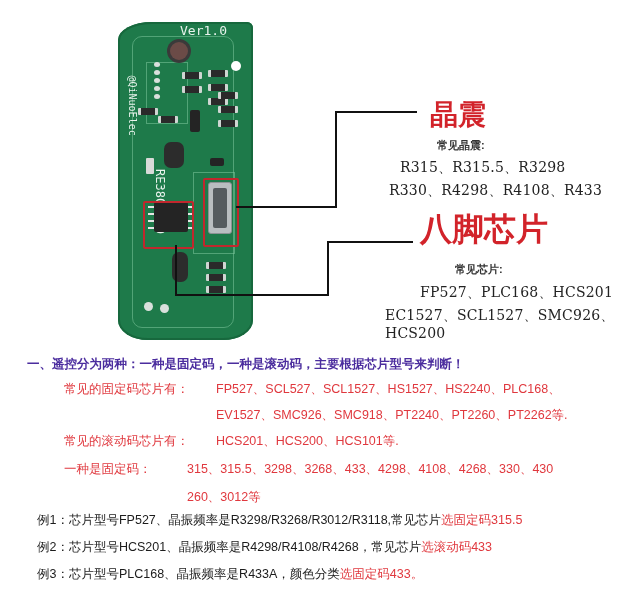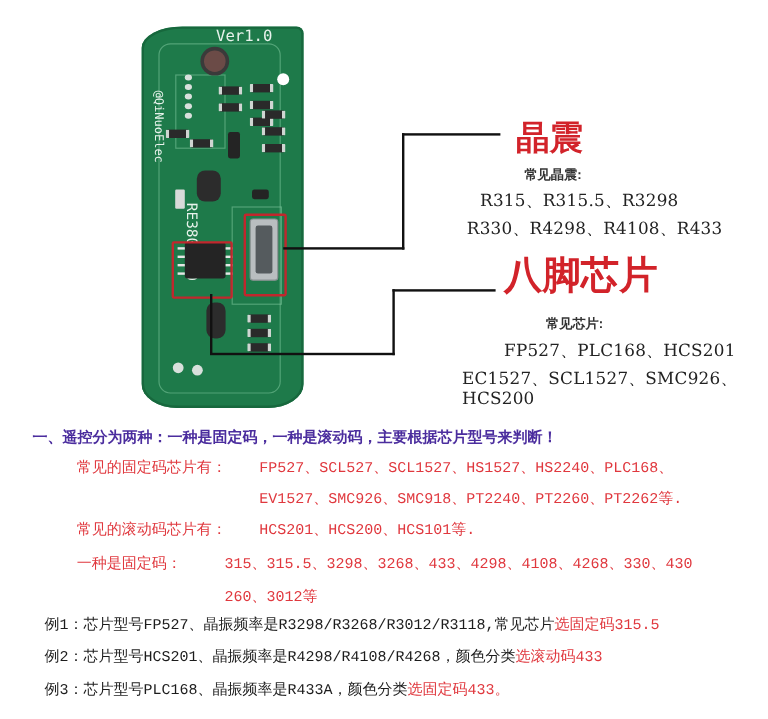--- a/index.html
+++ b/index.html
@@ -36,21 +36,21 @@
 
   .hl-box { position: absolute; border: 2.5px solid #c1272d; border-radius: 2px; }
   .leader { position: absolute; background: #111; }
 
   .title-red {
     color: #d2232a; font-family: Liberation Sans, sans-serif; font-weight: bold;
   }
   .small-black { color: #333; font-family: Liberation Sans, sans-serif; font-size: 11px; font-weight: bold; }
   .list-mono { color: #222; font-family: "DejaVu Serif", serif; font-size: 14px; letter-spacing: .2px; }
 
-  .body-text { font-size: 12.5px; font-family: Liberation Mono, monospace; white-space: nowrap; }
+  .body-text { font-size: 12.5px; font-family: Liberation Sans, sans-serif; white-space: nowrap; }
   .purple { color: #4b2d9e; font-weight: bold; }
   .red { color: #e0383e; }
   .dark { color: #1c1c1c; }
 </style>
 </head>
 <body>
 
 <div class="abs pcb">
 
   <div class="trace" style="left:14px;top:14px;width:100px;height:290px;border-radius:10px;"></div>
@@ -140,17 +140,17 @@
 <div class="abs body-text red" style="left:216px;top:433px;">HCS201、HCS200、HCS101等.</div>
 
 <div class="abs body-text red" style="left:64px;top:461px;">一种是固定码：</div>
 <div class="abs body-text red" style="left:187px;top:461px;">315、315.5、3298、3268、433、4298、4108、4268、330、430</div>
 <div class="abs body-text red" style="left:187px;top:489px;">260、3012等</div>
 
 <div class="abs body-text" style="left:37px;top:512px;">
   <span class="dark">例1：芯片型号FP527、晶振频率是R3298/R3268/R3012/R3118,常见芯片</span><span class="red">选固定码315.5</span>
 </div>
 <div class="abs body-text" style="left:37px;top:539px;">
-  <span class="dark">例2：芯片型号HCS201、晶振频率是R4298/R4108/R4268，颜色分类</span><span class="red">选滚动码433</span>
+  <span class="dark">例2：芯片型号HCS201、晶振频率是R4298/R4108/R4268，常见芯片</span><span class="red">选滚动码433</span>
 </div>
 <div class="abs body-text" style="left:37px;top:566px;">
   <span class="dark">例3：芯片型号PLC168、晶振频率是R433A，颜色分类</span><span class="red">选固定码433。</span>
 </div>
 
 </body></html>

